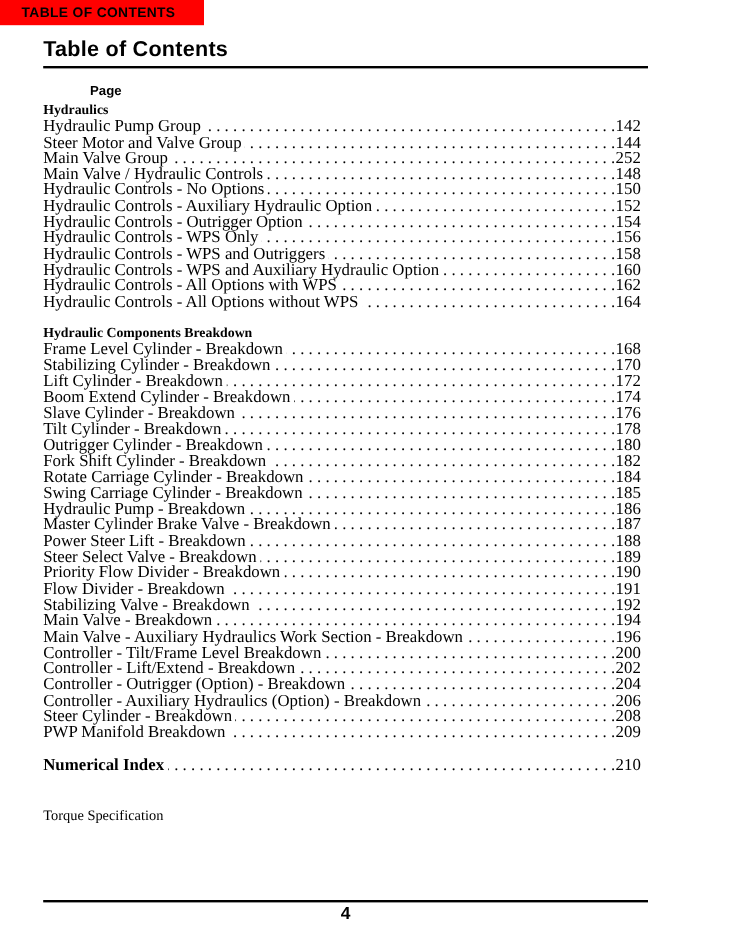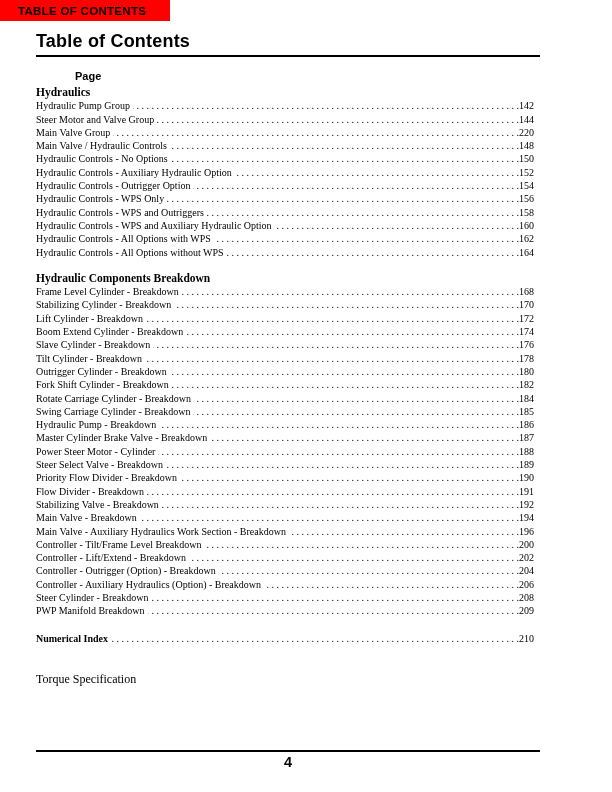--- a/index.html
+++ b/index.html
@@ -45,21 +45,21 @@
   }
   .toc-section-first { margin-top: 4px; }
   .toc-section-second { margin-top: 13px; }
   .section-heading {
     font-family: "Liberation Serif", serif;
     font-size: 11.5px; font-weight: bold;
     line-height: 13.3px; margin: 0;
   }
   .toc-row {
     display: flex;
-    font-size: 10px; line-height: 13.3px;
+    font-size: 14px; line-height: 13.3px;
     padding-right: 6px;
   }
   .toc-title { white-space: nowrap; flex: 0 0 auto; }
   .toc-leader {
     flex: 1 1 auto; min-width: 0;
     overflow: hidden; white-space: nowrap;
     direction: rtl;
     margin-left: 3px;
   }
   .toc-leader::before {
@@ -109,21 +109,21 @@
           <span class="toc-page">142</span>
         </div>
           <div class="toc-row">
           <span class="toc-title">Steer Motor and Valve Group</span>
           <span class="toc-leader"></span>
           <span class="toc-page">144</span>
         </div>
           <div class="toc-row">
           <span class="toc-title">Main Valve Group</span>
           <span class="toc-leader"></span>
-          <span class="toc-page">220</span>
+          <span class="toc-page">252</span>
         </div>
           <div class="toc-row">
           <span class="toc-title">Main Valve / Hydraulic Controls</span>
           <span class="toc-leader"></span>
           <span class="toc-page">148</span>
         </div>
           <div class="toc-row">
           <span class="toc-title">Hydraulic Controls - No Options</span>
           <span class="toc-leader"></span>
           <span class="toc-page">150</span>
@@ -223,21 +223,21 @@
           <span class="toc-title">Hydraulic Pump - Breakdown</span>
           <span class="toc-leader"></span>
           <span class="toc-page">186</span>
         </div>
           <div class="toc-row">
           <span class="toc-title">Master Cylinder Brake Valve - Breakdown</span>
           <span class="toc-leader"></span>
           <span class="toc-page">187</span>
         </div>
           <div class="toc-row">
-          <span class="toc-title">Power Steer Motor - Cylinder</span>
+          <span class="toc-title">Power Steer Lift - Breakdown</span>
           <span class="toc-leader"></span>
           <span class="toc-page">188</span>
         </div>
           <div class="toc-row">
           <span class="toc-title">Steer Select Valve - Breakdown</span>
           <span class="toc-leader"></span>
           <span class="toc-page">189</span>
         </div>
           <div class="toc-row">
           <span class="toc-title">Priority Flow Divider - Breakdown</span>

